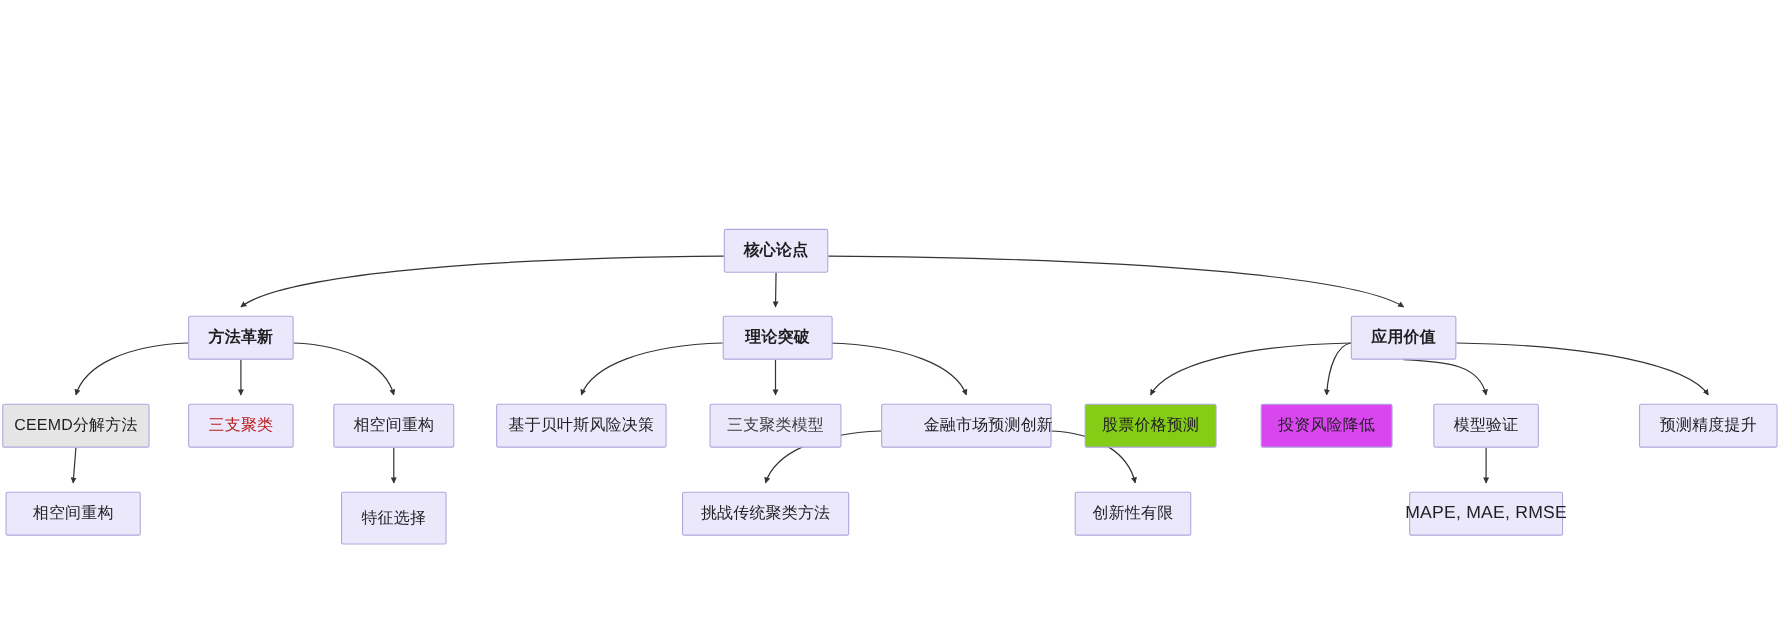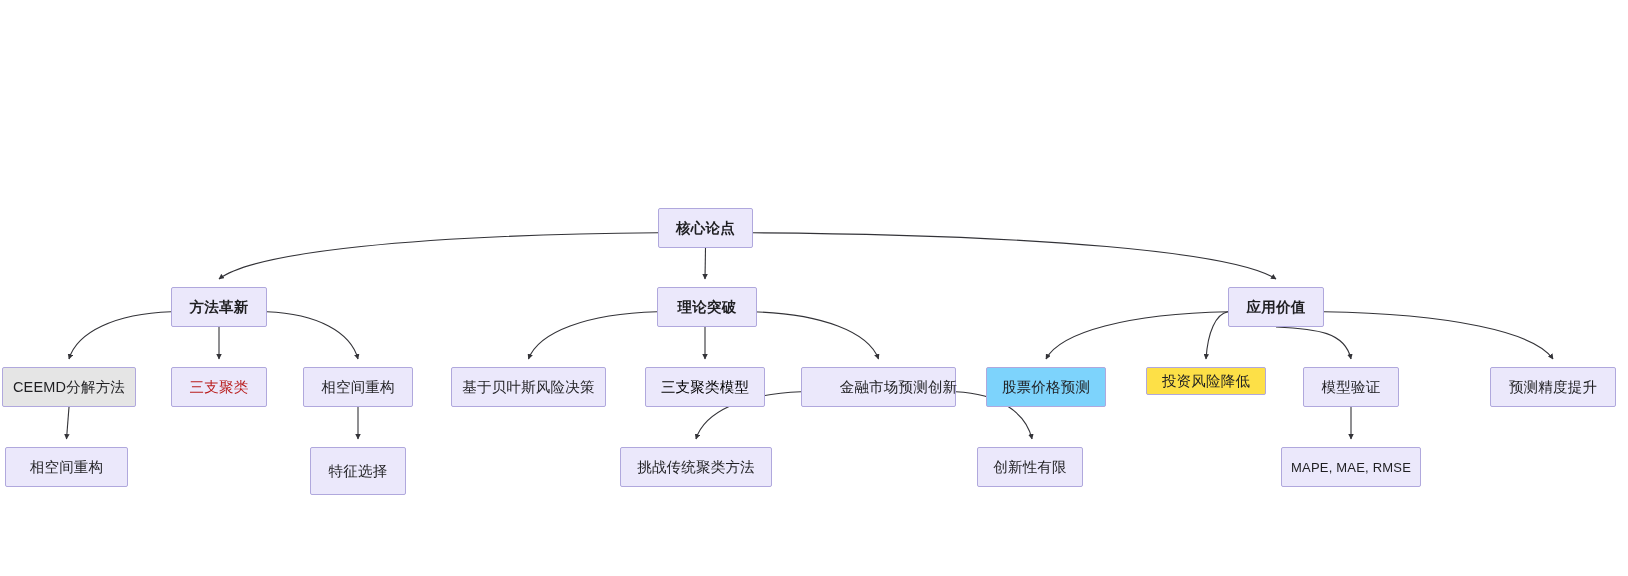--- a/index.html
+++ b/index.html
@@ -17,21 +17,21 @@
     border-radius:2px;
     display:flex;align-items:center;justify-content:center;
     color:#1f1f22;
     font-size:14.5px;
     line-height:1;
     white-space:nowrap;
     letter-spacing:.2px;
   }
   .node.root{font-weight:700;}
   .node.lvl1{font-weight:700;}
-  .node.latin{font-size:13px;}
+  .node.latin{font-size:16px;}
 </style>
 </head>
 <body>
 
 <div id="canvas">
   <svg id="edges" viewBox="0 0 1628 576" xmlns="http://www.w3.org/2000/svg">
     <defs>
       <marker id="arrow" viewBox="0 0 10 10" refX="9" refY="5" markerWidth="5" markerHeight="5" orient="auto-start-reverse">
         <path d="M 0 0 L 10 5 L 0 10 z" fill="#333338"></path>
       </marker>
@@ -75,30 +75,30 @@
       </div>
       <div class="node" style="left: 171px; top: 367px; width: 96px; height: 40px; background: rgb(235, 232, 251); border-color: rgb(176, 168, 221); color: #b91c1c;">
         <span>三支聚类</span>
       </div>
       <div class="node" style="left: 303px; top: 367px; width: 110px; height: 40px; background: rgb(235, 232, 251); border-color: rgb(176, 168, 221); color: rgb(31, 31, 34);">
         <span>相空间重构</span>
       </div>
       <div class="node" style="left: 451px; top: 367px; width: 155px; height: 40px; background: rgb(235, 232, 251); border-color: rgb(176, 168, 221); color: rgb(31, 31, 34);">
         <span>基于贝叶斯风险决策</span>
       </div>
-      <div class="node" style="left: 645px; top: 367px; width: 120px; height: 40px; background: rgb(235, 232, 251); border-color: rgb(176, 168, 221); color: #000000;">
+      <div class="node" style="left: 645px; top: 367px; width: 120px; height: 40px; background: rgb(235, 232, 251); border-color: rgb(176, 168, 221); color: #404040;">
         <span>三支聚类模型</span>
       </div>
       <div class="node" style="left: 801px; top: 367px; width: 155px; height: 40px; background: rgb(235, 232, 251); border-color: rgb(176, 168, 221); color: rgb(31, 31, 34); padding-left: 40px;">
         <span>金融市场预测创新</span>
       </div>
-      <div class="node" style="left: 986px; top: 367px; width: 120px; height: 40px; background: #7dd3fc; border-color: rgb(176, 168, 221); color: rgb(31, 31, 34);">
+      <div class="node" style="left: 986px; top: 367px; width: 120px; height: 40px; background: #84cc16; border-color: rgb(176, 168, 221); color: rgb(31, 31, 34);">
         <span>股票价格预测</span>
       </div>
-      <div class="node" style="left: 1146px; top: 367px; width: 120px; height: 28px; background: #fde047; border-color: rgb(176, 168, 221); color: rgb(31, 31, 34);">
+      <div class="node" style="left: 1146px; top: 367px; width: 120px; height: 40px; background: #d946ef; border-color: rgb(176, 168, 221); color: rgb(31, 31, 34);">
         <span>投资风险降低</span>
       </div>
       <div class="node" style="left: 1303px; top: 367px; width: 96px; height: 40px; background: rgb(235, 232, 251); border-color: rgb(176, 168, 221); color: rgb(31, 31, 34);">
         <span>模型验证</span>
       </div>
       <div class="node" style="left: 1490px; top: 367px; width: 126px; height: 40px; background: rgb(235, 232, 251); border-color: rgb(176, 168, 221); color: rgb(31, 31, 34);">
         <span>预测精度提升</span>
       </div>
       <div class="node" style="left: 5px; top: 447px; width: 123px; height: 40px; background: rgb(235, 232, 251); border-color: rgb(176, 168, 221); color: rgb(31, 31, 34);">
         <span>相空间重构</span>

